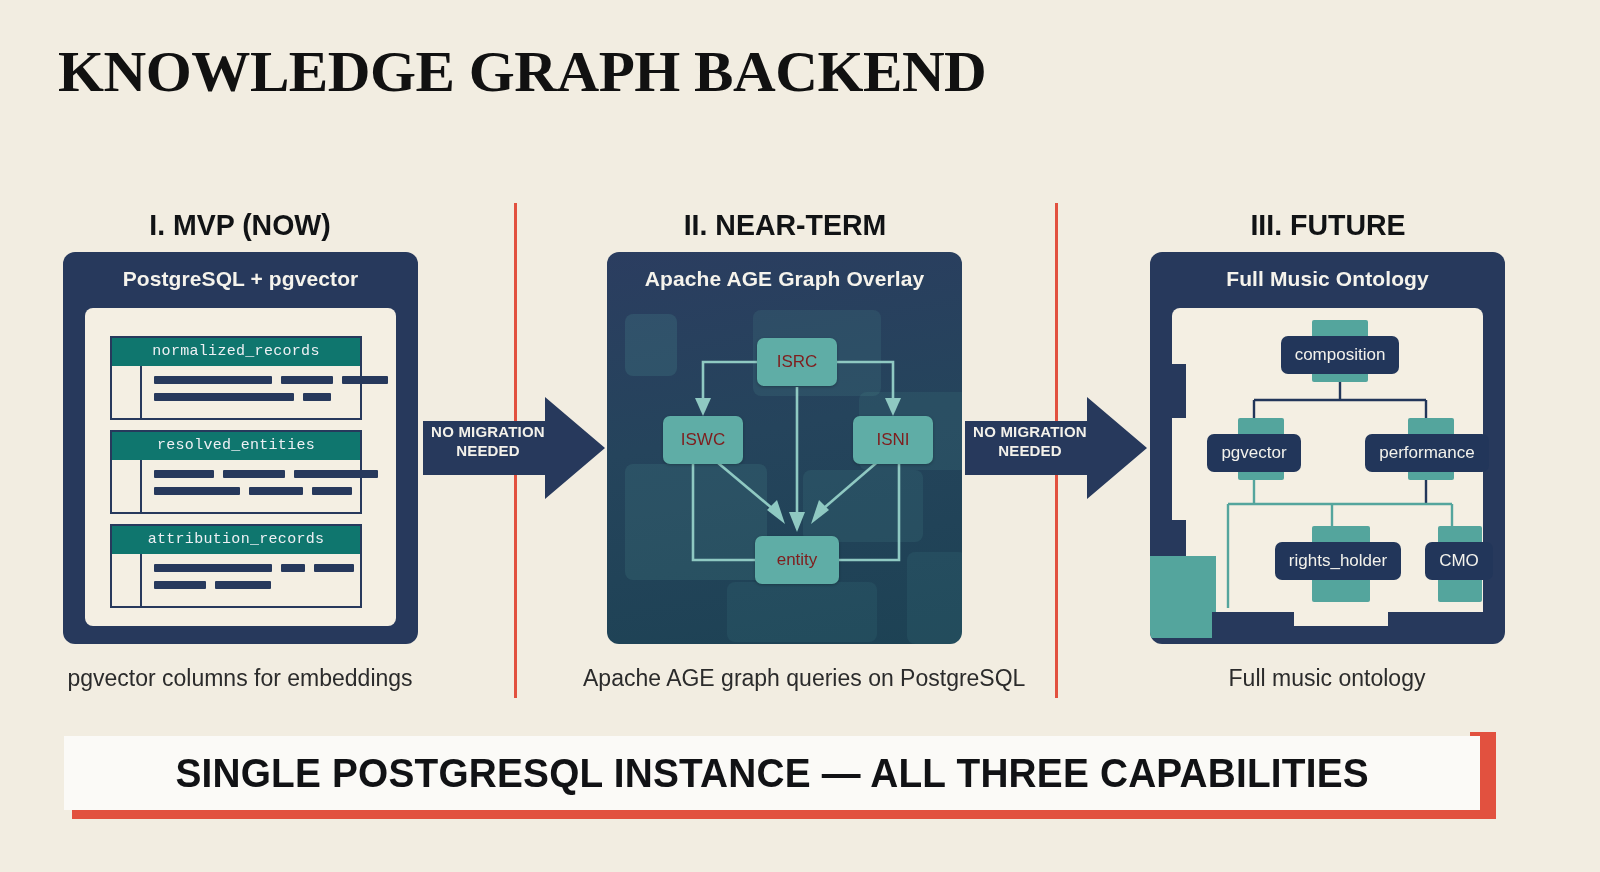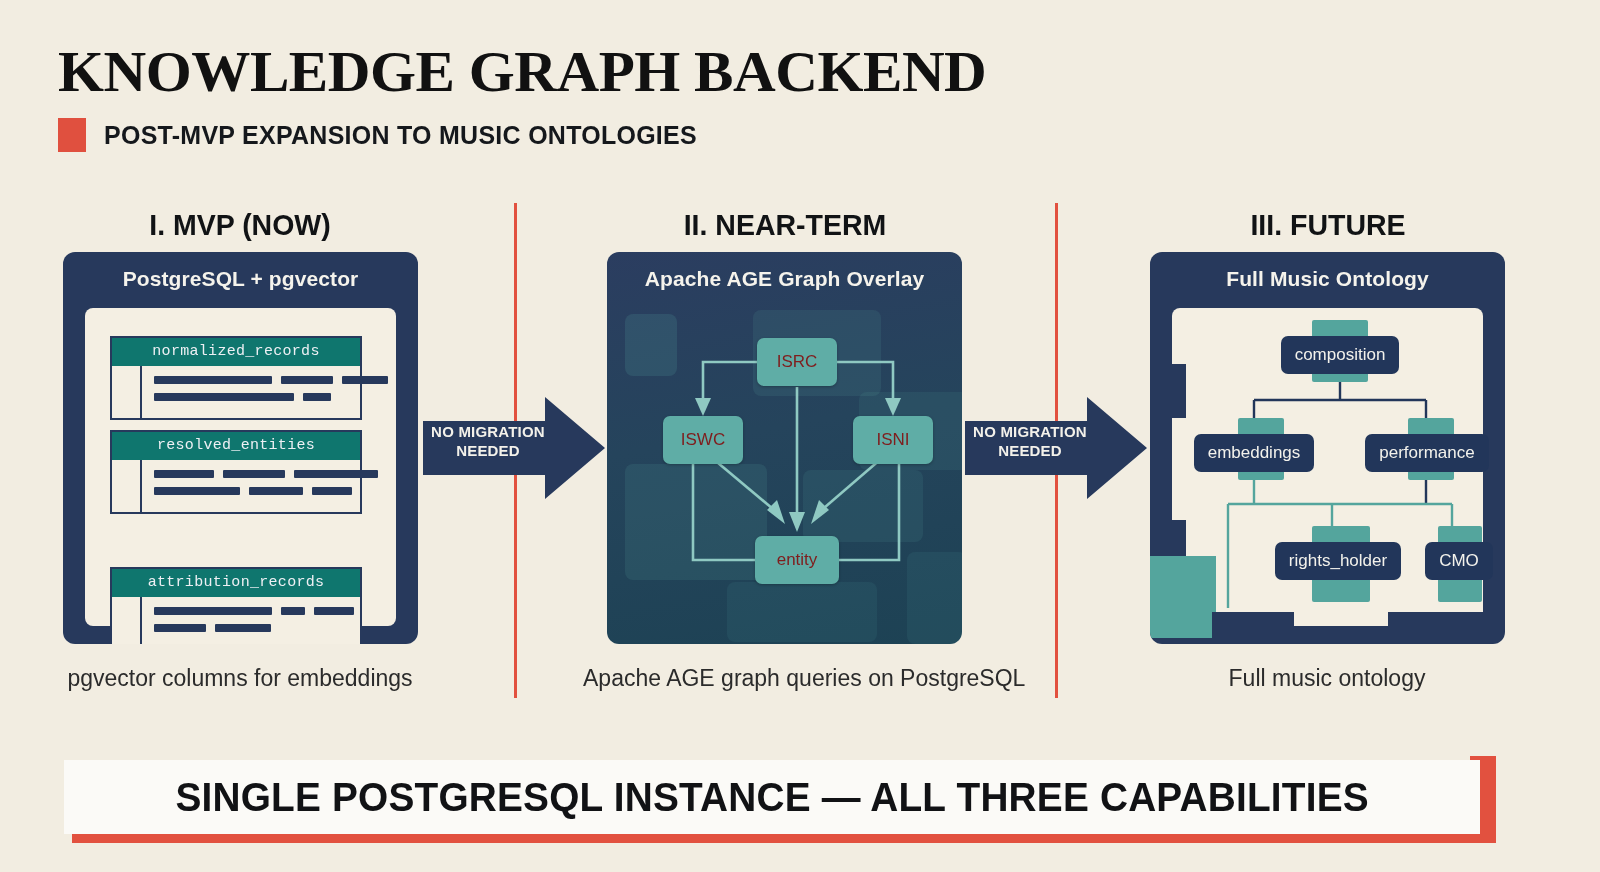--- a/index.html
+++ b/index.html
@@ -102,21 +102,21 @@
 
   
   .tbl {
     position:absolute;
     left:25px; width:252px;
     border:2px solid #27395c;
     background:#f4efe3;
   }
   .tbl.t1 { top:28px; }
   .tbl.t2 { top:122px; }
-  .tbl.t3 { top:216px;margin-top:43px; }
+  .tbl.t3 { top:216px; }
   .tbl-head {
     background:#0f766e;
     color:#eef0f4;
     font-family:Liberation Mono, monospace;
     font-size:15px;
     text-align:center;
     padding:5px 0 6px 0;
     letter-spacing:0.3px;
   }
   .tbl-rows {
@@ -204,21 +204,21 @@
     text-align:center;
     font-size:23px;
     color:#2b2b2b;
     white-space:nowrap;
   }
   .caption.k1 { left:40px;   width:400px; }
   .caption.k2 { left:583px;  width:400px; }
   .caption.k3 { left:1127px; width:400px; }
 
   
-  .banner-wrap { position:absolute; left:64px; top:760px; width:1424px; height:78px; }
+  .banner-wrap { position:absolute; left:64px; top:736px; width:1424px; height:78px; }
   .banner-redline {
     position:absolute; left:8px; top:72px; width:1424px; height:11px;
     background:#e2513f;
   }
   .banner-tab {
     position:absolute; right:-8px; top:-4px; width:26px; height:86px;
     background:#e2513f;
   }
   .banner {
     position:absolute; left:0; top:0; width:1416px; height:74px;
@@ -234,24 +234,20 @@
     transform:scaleX(0.97);
     white-space:nowrap;
   }
 </style>
 </head>
 <body>
 
 <div class="canvas">
 
   <div class="title">KNOWLEDGE GRAPH BACKEND</div>
-  <div class="subtitle-row">
-    <div class="sub-swatch"></div>
-    <div class="subtitle">POST-MVP EXPANSION TO MUSIC ONTOLOGIES</div>
-  </div>
 
   <div class="divider d1"></div>
   <div class="divider d2"></div>
 
   <div class="col-head c1">I. MVP (NOW)</div>
   <div class="col-head c2">II. NEAR-TERM</div>
   <div class="col-head c3">III. FUTURE</div>
 
   <div class="panel p1">
     <div class="panel-title">PostgreSQL + pgvector</div>
@@ -420,21 +416,21 @@
       <div class="tnode" style="left:84px; top:20px; width:168px; height:46px;">
         <div class="tchip" style="left:56px; top:-8px; width:56px; height:62px;"></div>
         <div class="tbox">
           <span>composition</span>
         </div>
       </div>
 
       <div class="tnode" style="left:16px; top:118px; width:132px; height:46px;">
         <div class="tchip" style="left:50px; top:-8px; width:46px; height:62px;"></div>
         <div class="tbox">
-          <span>embeddings</span>
+          <span>pgvector</span>
         </div>
       </div>
 
       <div class="tnode" style="left:182px; top:118px; width:146px; height:46px;">
         <div class="tchip" style="left:54px; top:-8px; width:46px; height:62px;"></div>
         <div class="tbox">
           <span>performance</span>
         </div>
       </div>
 

